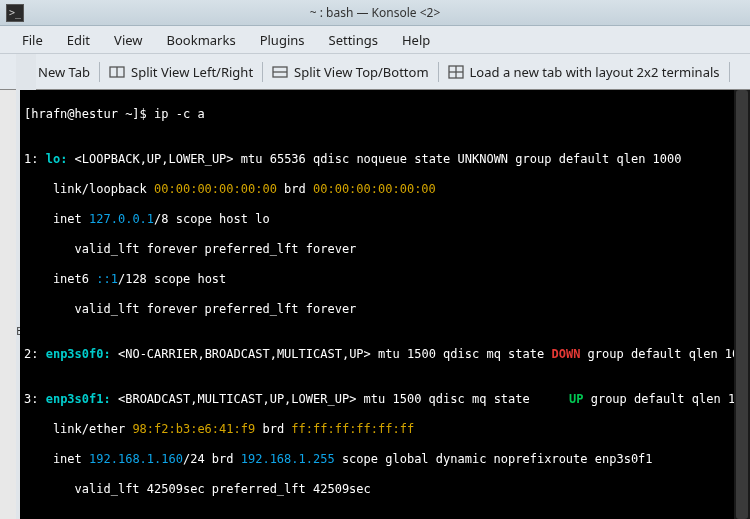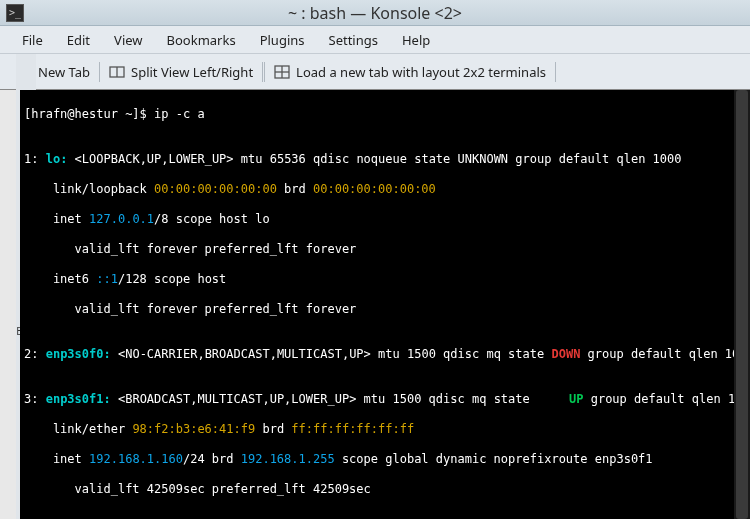--- a/index.html
+++ b/index.html
@@ -25,21 +25,21 @@
     background: #2b2b2b;
     margin-left: 6px;
     display: flex; align-items: center; justify-content: center;
     border: 1px solid #555;
   }
   .titlebar-icon span { color: #ccc; font-size: 10px; font-family: monospace; }
   .titlebar-title {
     position: absolute;
     left: 0; right: 0;
     text-align: center;
-    font-size: 16px;
+    font-size: 12px;
     color: #333;
     pointer-events: none;
   }
   .menubar {
     height: 28px;
     background: #e5eaef;
     display: flex;
     align-items: center;
     padding: 0 10px;
     gap: 0;
@@ -162,20 +162,29 @@
   <div class="tool-btn">
     <span class="tool-icon">
       <svg width="16" height="16" viewBox="0 0 16 16">
           <rect x="1" y="3" width="14" height="10" fill="none" stroke="#555" stroke-width="1.3"></rect>
           <line x1="8" y1="3" x2="8" y2="13" stroke="#555" stroke-width="1.3"></line>
         </svg>
     </span>
     <span>Split View Left/Right</span>
   </div>
   <div class="tool-sep"></div>
+  <div class="tool-btn">
+    <span class="tool-icon">
+      <svg width="16" height="16" viewBox="0 0 16 16">
+          <rect x="1" y="3" width="14" height="10" fill="none" stroke="#555" stroke-width="1.3"></rect>
+          <line x1="1" y1="8" x2="15" y2="8" stroke="#555" stroke-width="1.3"></line>
+        </svg>
+    </span>
+    <span>Split View Top/Bottom</span>
+  </div>
   <div class="tool-sep"></div>
   <div class="tool-btn">
     <span class="tool-icon">
       <svg width="16" height="16" viewBox="0 0 16 16">
           <rect x="1" y="2" width="14" height="12" fill="none" stroke="#555" stroke-width="1.3"></rect>
           <line x1="8" y1="2" x2="8" y2="14" stroke="#555" stroke-width="1.3"></line>
           <line x1="1" y1="8" x2="15" y2="8" stroke="#555" stroke-width="1.3"></line>
         </svg>
     </span>
     <span>Load a new tab with layout 2x2 terminals</span>

